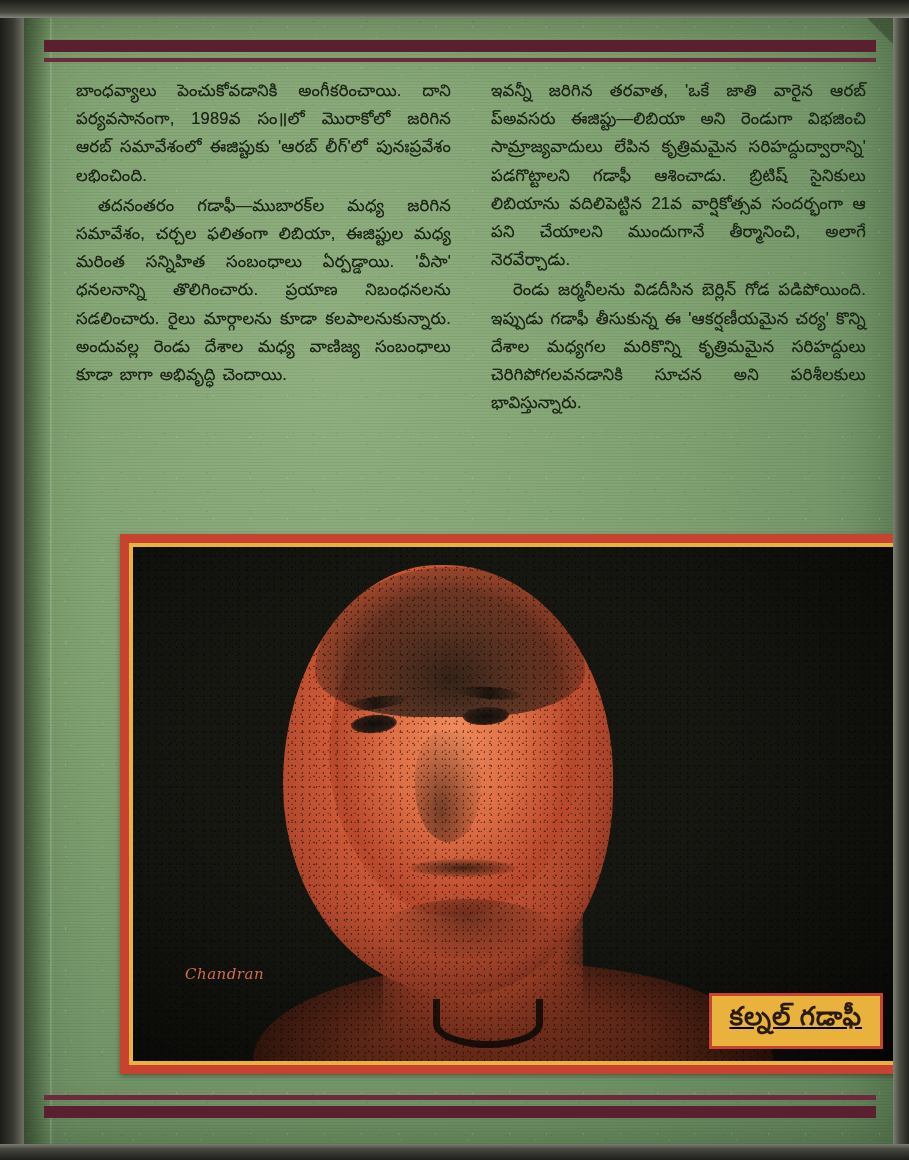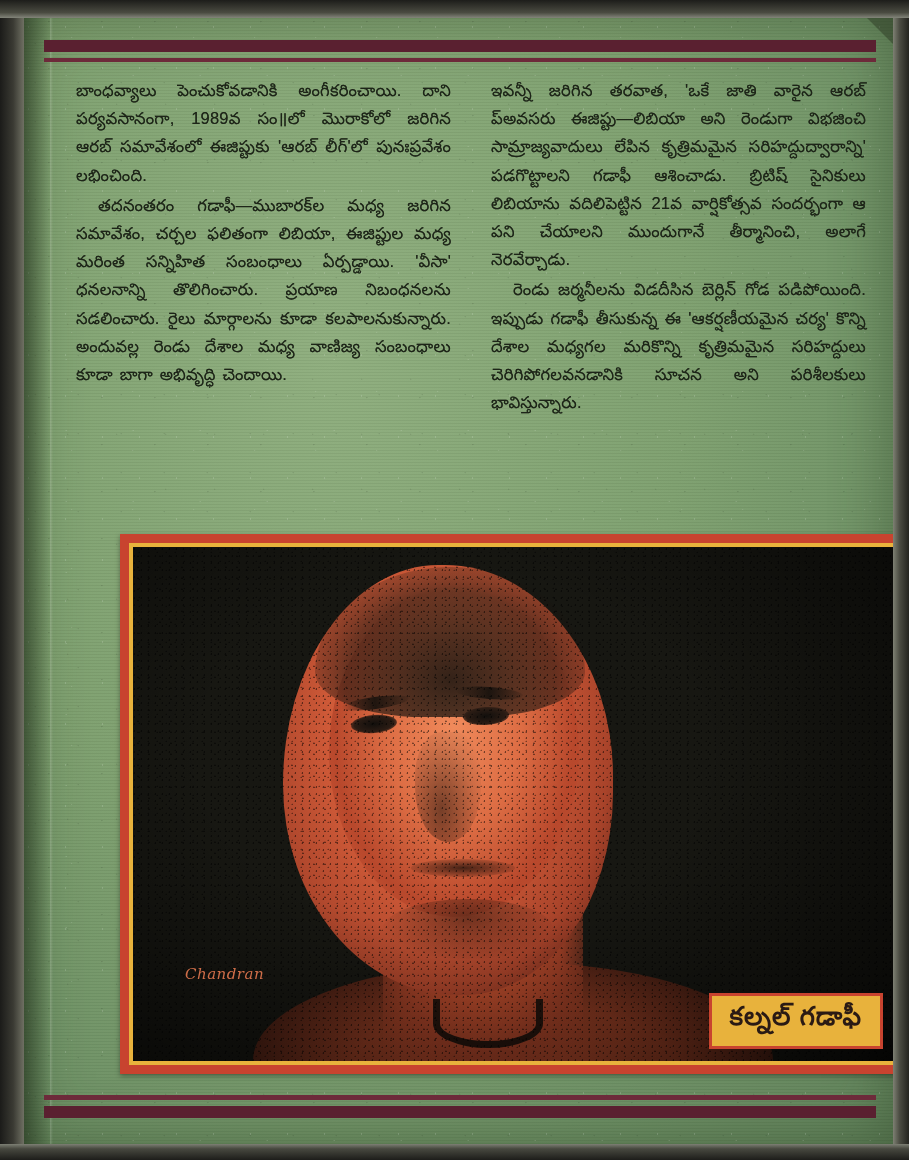--- a/index.html
+++ b/index.html
@@ -265,20 +265,21 @@
     opacity: 0.92;
   }
 
   
   .caption-plate {
     position: absolute;
     right: 14px; bottom: 12px;
     background: #e8b23c;
     border: 3px solid #c8432f;
     padding: 5px 18px 8px 18px;
+    text-decoration: underline;
   }
   .caption-text {
     font-family: "Liberation Sans", sans-serif;
     font-size: 26px;
     font-weight: bold;
     color: #2a1a14;
     letter-spacing: 1px;
     white-space: nowrap;
   }
 

